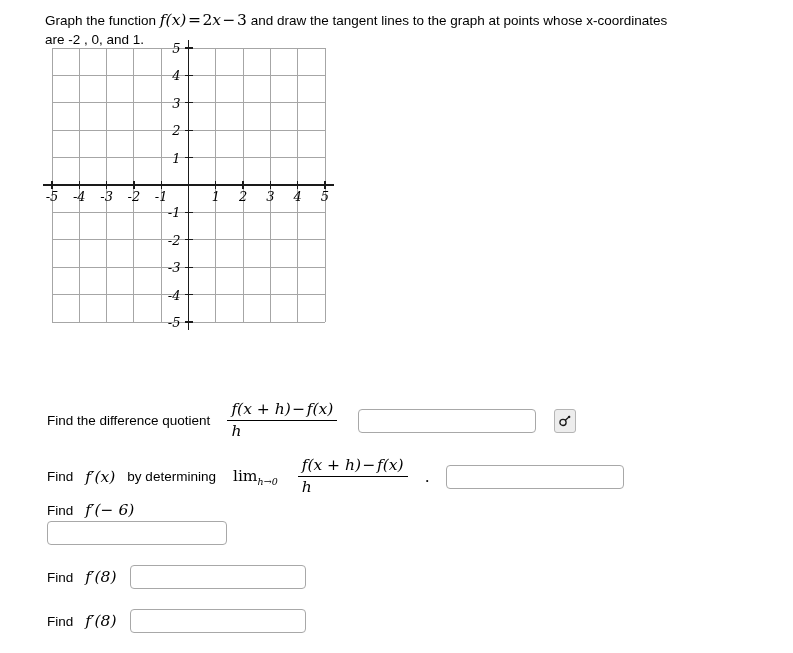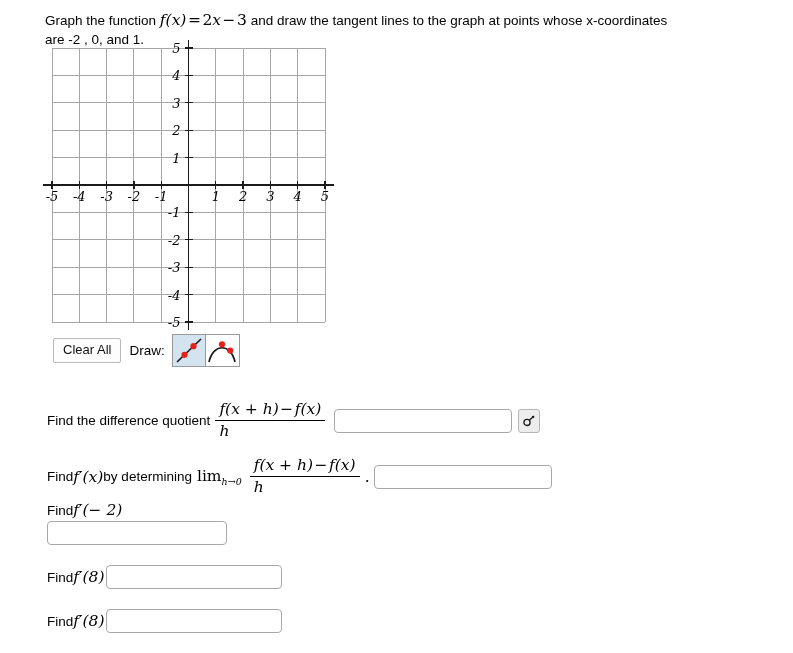--- a/index.html
+++ b/index.html
@@ -84,20 +84,21 @@
   .tool-btn.selected { background: #d3e3f0; }
   .tool-btn + .tool-btn { border-left: none; }
   .tool-btn svg { display: block; }
 
   
   .qrow {
     position: absolute;
     display: flex;
     align-items: center;
     white-space: nowrap;
+    gap: 12px;
   }
   .qlabel { font-size: 13.5px; }
 
   .frac {
     display: inline-flex;
     flex-direction: column;
     vertical-align: middle;
     font-family: "DejaVu Serif", "Liberation Serif", serif;
     margin: 0 5px;
     position: relative;
@@ -241,40 +242,20 @@
           <text x="150.5" y="204.79999999999998" text-anchor="end" font-family="&quot;DejaVu Serif&quot;,&quot;Liberation Serif&quot;,serif" font-size="13" font-style="italic" fill="#000000">-2</text>
           <text x="150.5" y="232.2" text-anchor="end" font-family="&quot;DejaVu Serif&quot;,&quot;Liberation Serif&quot;,serif" font-size="13" font-style="italic" fill="#000000">-3</text>
           <text x="150.5" y="259.6" text-anchor="end" font-family="&quot;DejaVu Serif&quot;,&quot;Liberation Serif&quot;,serif" font-size="13" font-style="italic" fill="#000000">-4</text>
           <text x="150.5" y="287" text-anchor="end" font-family="&quot;DejaVu Serif&quot;,&quot;Liberation Serif&quot;,serif" font-size="13" font-style="italic" fill="#000000">-5</text>
         </g>
 
       <g id="curves"></g>
     </svg>
   </div>
 
-  <div class="toolbar">
-    <button class="clear-btn">Clear All</button>
-    <span class="draw-label">Draw:</span>
-
-    <button class="tool-btn selected">
-      <svg width="32" height="31" viewBox="0 0 32 31">
-        <line x1="4" y1="27" x2="28" y2="4" stroke="#1a1a1a" stroke-width="1.7"></line>
-        <circle cx="11.5" cy="19.8" r="3.1" fill="#e8201a"></circle>
-        <circle cx="20.5" cy="11.2" r="3.1" fill="#e8201a"></circle>
-      </svg>
-    </button>
-
-    <button class="tool-btn">
-      <svg width="32" height="31" viewBox="0 0 32 31">
-        <path d="M3 27 C 7 8, 25 8, 29 27" fill="none" stroke="#1a1a1a" stroke-width="1.7"></path>
-        <circle cx="16" cy="9.3" r="3.1" fill="#e8201a"></circle>
-        <circle cx="24.2" cy="15.6" r="3.1" fill="#e8201a"></circle>
-      </svg>
-    </button>
-  </div>
 
   <div class="qrow" style="left:47px; top:400px;">
     <span class="qlabel">Find the difference quotient</span>
     <span class="frac">
       <span class="num"><span class="mi">f(x + h)</span><span class="op">−</span><span class="mi">f(x)</span></span>
       <span class="bar"></span>
       <span class="den mi">h</span>
     </span>
     <input class="ansbox" style="width: 178px; margin-left: 4px;" type="text" placeholder="">
     <button class="keybtn">
@@ -298,21 +279,21 @@
       <span class="num"><span class="mi">f(x + h)</span><span class="op">−</span><span class="mi">f(x)</span></span>
       <span class="bar"></span>
       <span class="den mi">h</span>
     </span>
     <span class="mathsr">.</span>
     <input class="ansbox" style="width: 178px; margin-left: 4px;" type="text" placeholder="">
   </div>
 
   <div class="qrow" style="left:47px; top:501px;">
     <span class="qlabel">Find </span>
-    <span class="mathsr mi">f′(− 2)</span>
+    <span class="mathsr mi">f′(− 6)</span>
   </div>
   <div class="qrow" style="left:47px; top:521px;">
     <input class="ansbox" style="width: 180px;" type="text" placeholder="">
   </div>
 
   <div class="qrow" style="left:47px; top:565px;">
     <span class="qlabel">Find </span>
     <span class="mathsr mi">f′(8)</span>
     <input class="ansbox" style="width: 176px; margin-left: 2px;" type="text" placeholder="">
   </div>

